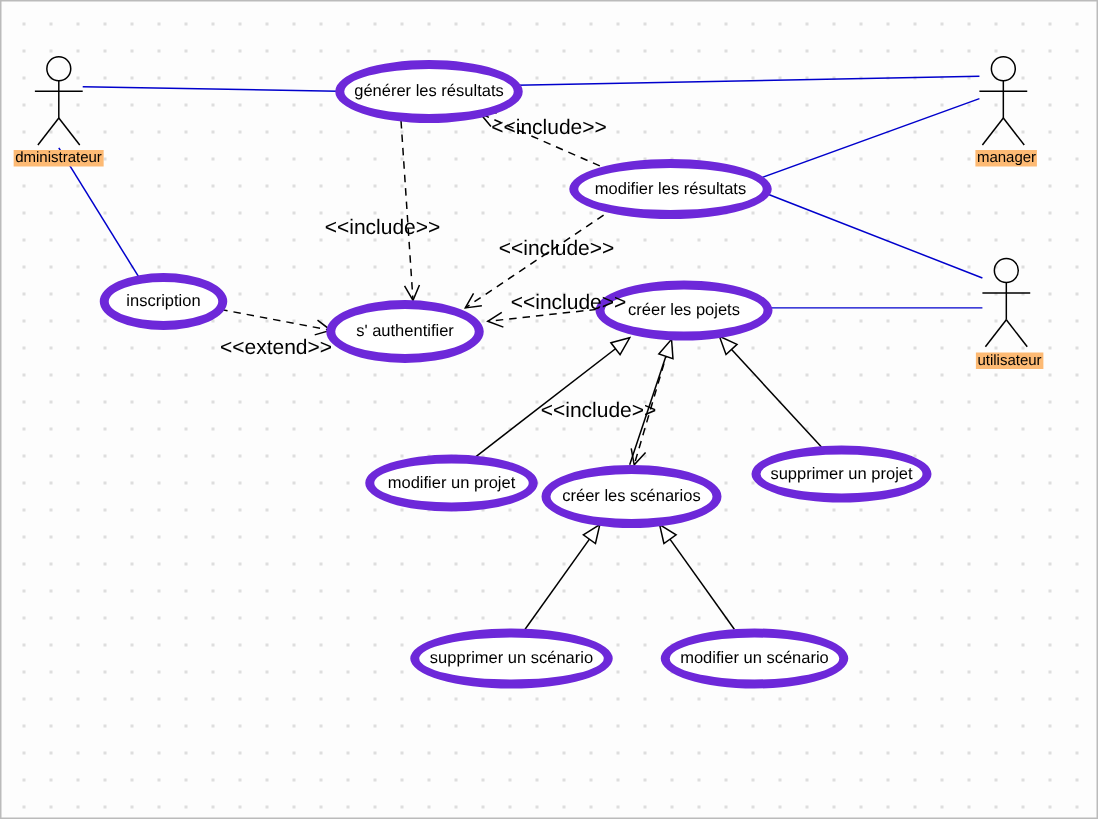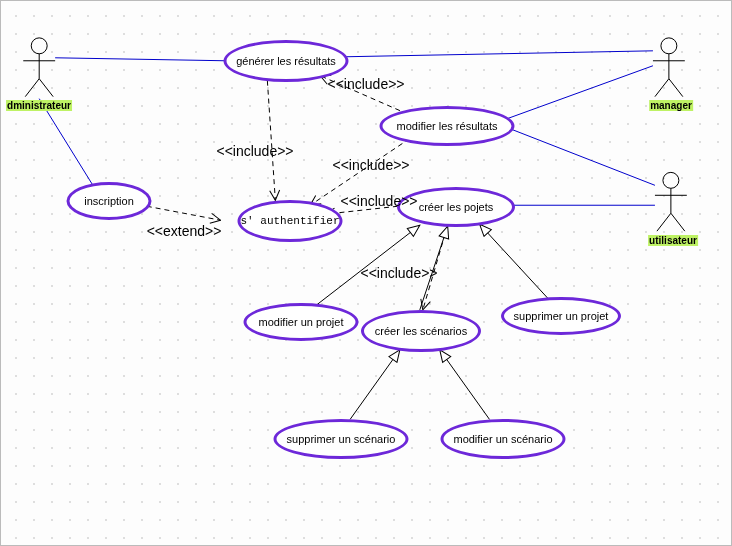--- a/index.html
+++ b/index.html
@@ -29,39 +29,38 @@
   }
   svg.overlay {
     position: absolute;
     inset: 0;
     width: 100%;
     height: 100%;
   }
   .usecase {
     position: absolute;
     transform: translate(-50%, -50%);
-    border: 3px solid #6d28d9;
+    border: 6px solid #6d28d9;
     border-radius: 50% / 50%;
     background: #fff;
     display: flex;
     align-items: center;
     justify-content: center;
     font-size: 11px;
     text-align: center;
     padding: 2px 4px;
     box-sizing: border-box;
     white-space: nowrap;
   }
   .actor-label {
     position: absolute;
     transform: translateX(-50%);
     font-size: 10px;
-    background: #bef264;
+    background: #fdba74;
     padding: 0 1px;
-    font-weight: bold;
   }
   .stereo {
     position: absolute;
     transform: translate(-50%, -50%);
     font-size: 14px;
     color: #000;
     background: transparent;
     white-space: nowrap;
   }
 </style>
@@ -149,21 +148,21 @@
     </g>
   </svg>
 
   <div class="actor-label" style="left:38px; top:99px;">dministrateur</div>
   <div class="actor-label" style="left:670px; top:99px;">manager</div>
   <div class="actor-label" style="left:672px; top:234px;">utilisateur</div>
 
   <div class="usecase" style="left:285px; top:60px; width:125px; height:42px;">générer les résultats</div>
   <div class="usecase" style="left:446px; top:125px; width:135px; height:40px;">modifier les résultats</div>
   <div class="usecase" style="left:108px; top:200px; width:85px; height:38px;">inscription</div>
-  <div class="usecase" style="left:289px; top:220px; width:105px; height:42px;font-family:Liberation Mono, monospace;">s' authentifier</div>
+  <div class="usecase" style="left:269px; top:220px; width:105px; height:42px;">s' authentifier</div>
   <div class="usecase" style="left:455px; top:206px; width:118px; height:40px;">créer les pojets</div>
   <div class="usecase" style="left:300px; top:321px; width:115px; height:38px;">modifier un projet</div>
   <div class="usecase" style="left:420px; top:330px; width:120px; height:42px;">créer les scénarios</div>
   <div class="usecase" style="left:560px; top:315px; width:120px; height:38px;">supprimer un projet</div>
   <div class="usecase" style="left:340px; top:438px; width:135px; height:40px;">supprimer un scénario</div>
   <div class="usecase" style="left:502px; top:438px; width:125px; height:40px;">modifier un scénario</div>
 
   <div class="stereo" style="left:365px; top:83px;">&lt;&lt;include&gt;&gt;</div>
   <div class="stereo" style="left:254px; top:150px;">&lt;&lt;include&gt;&gt;</div>
   <div class="stereo" style="left:370px; top:164px;">&lt;&lt;include&gt;&gt;</div>

